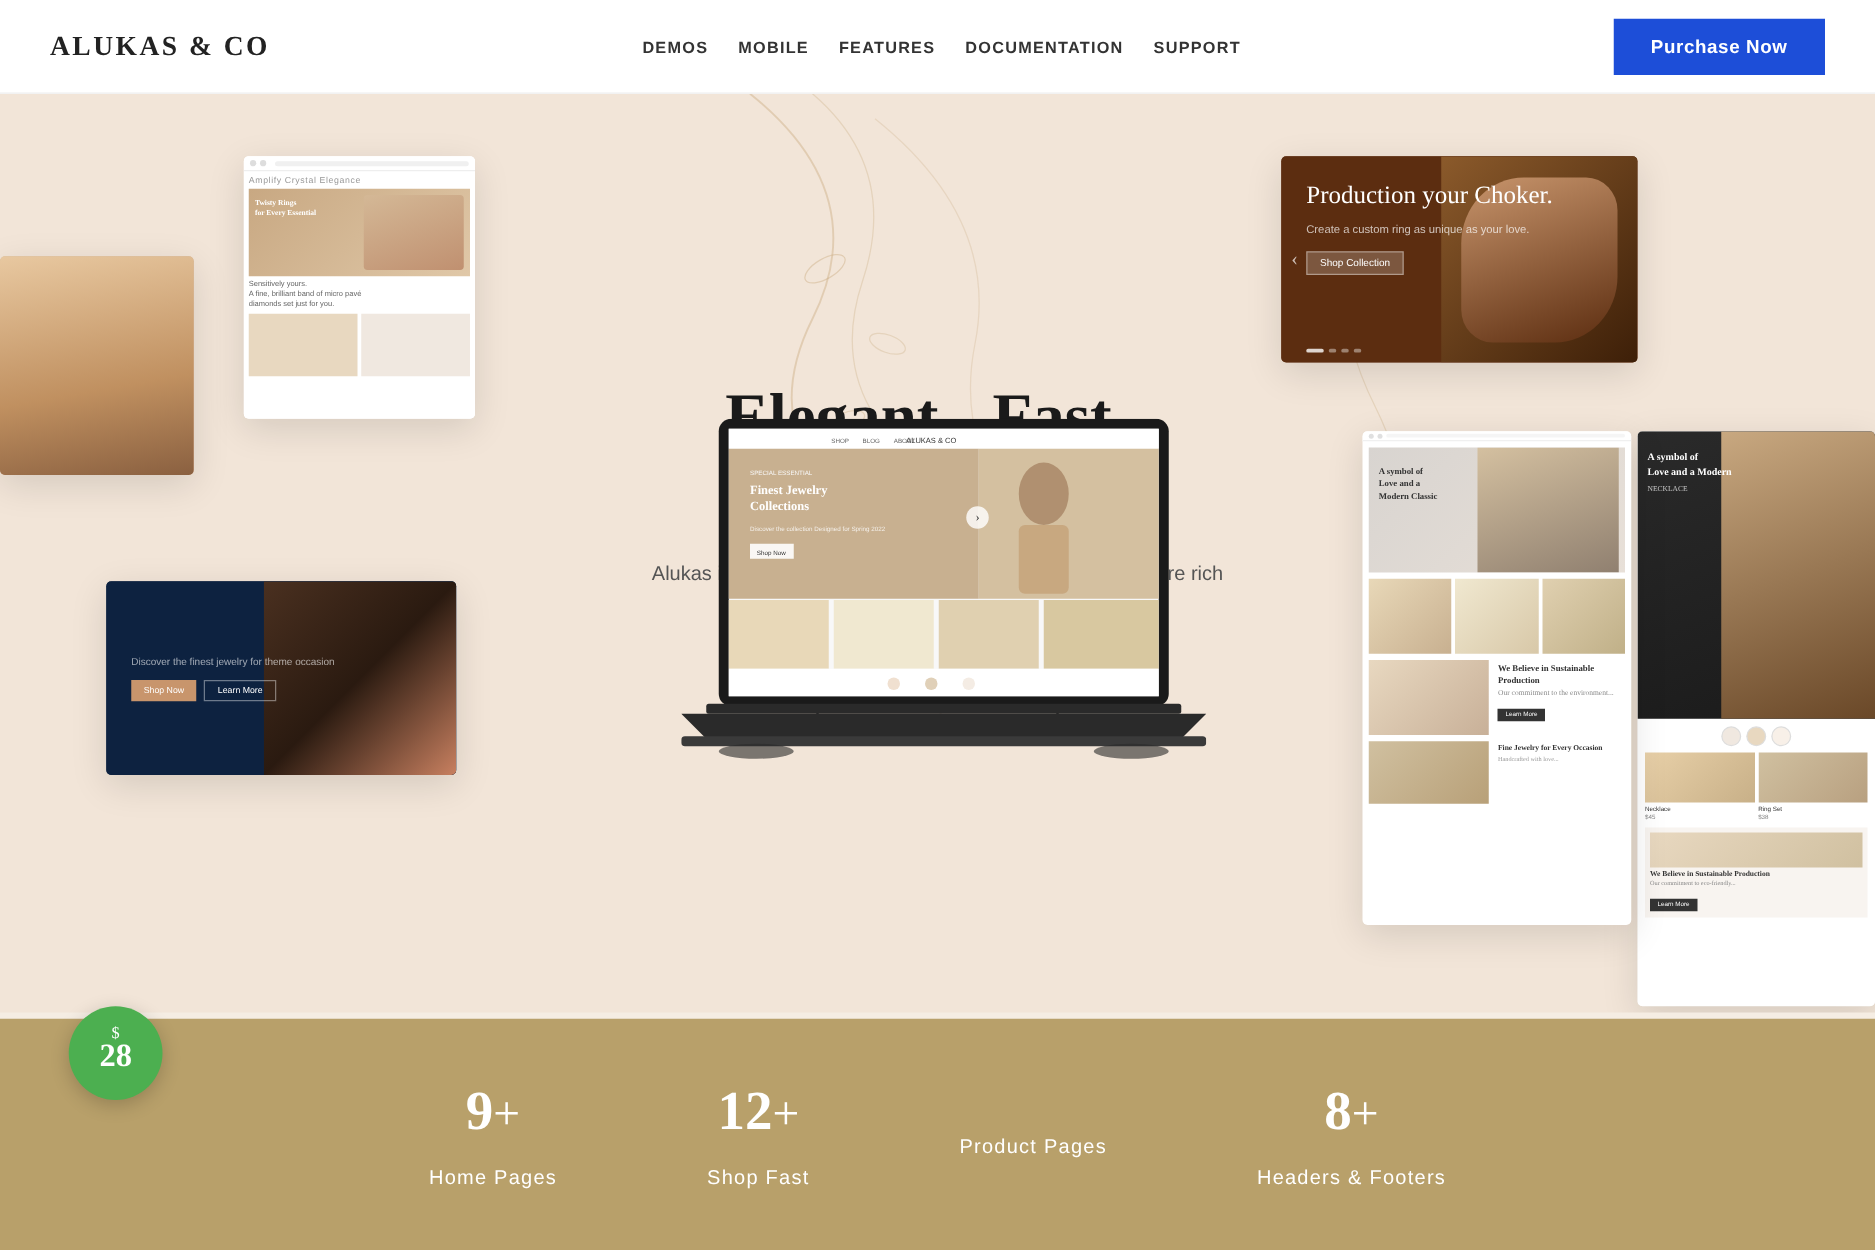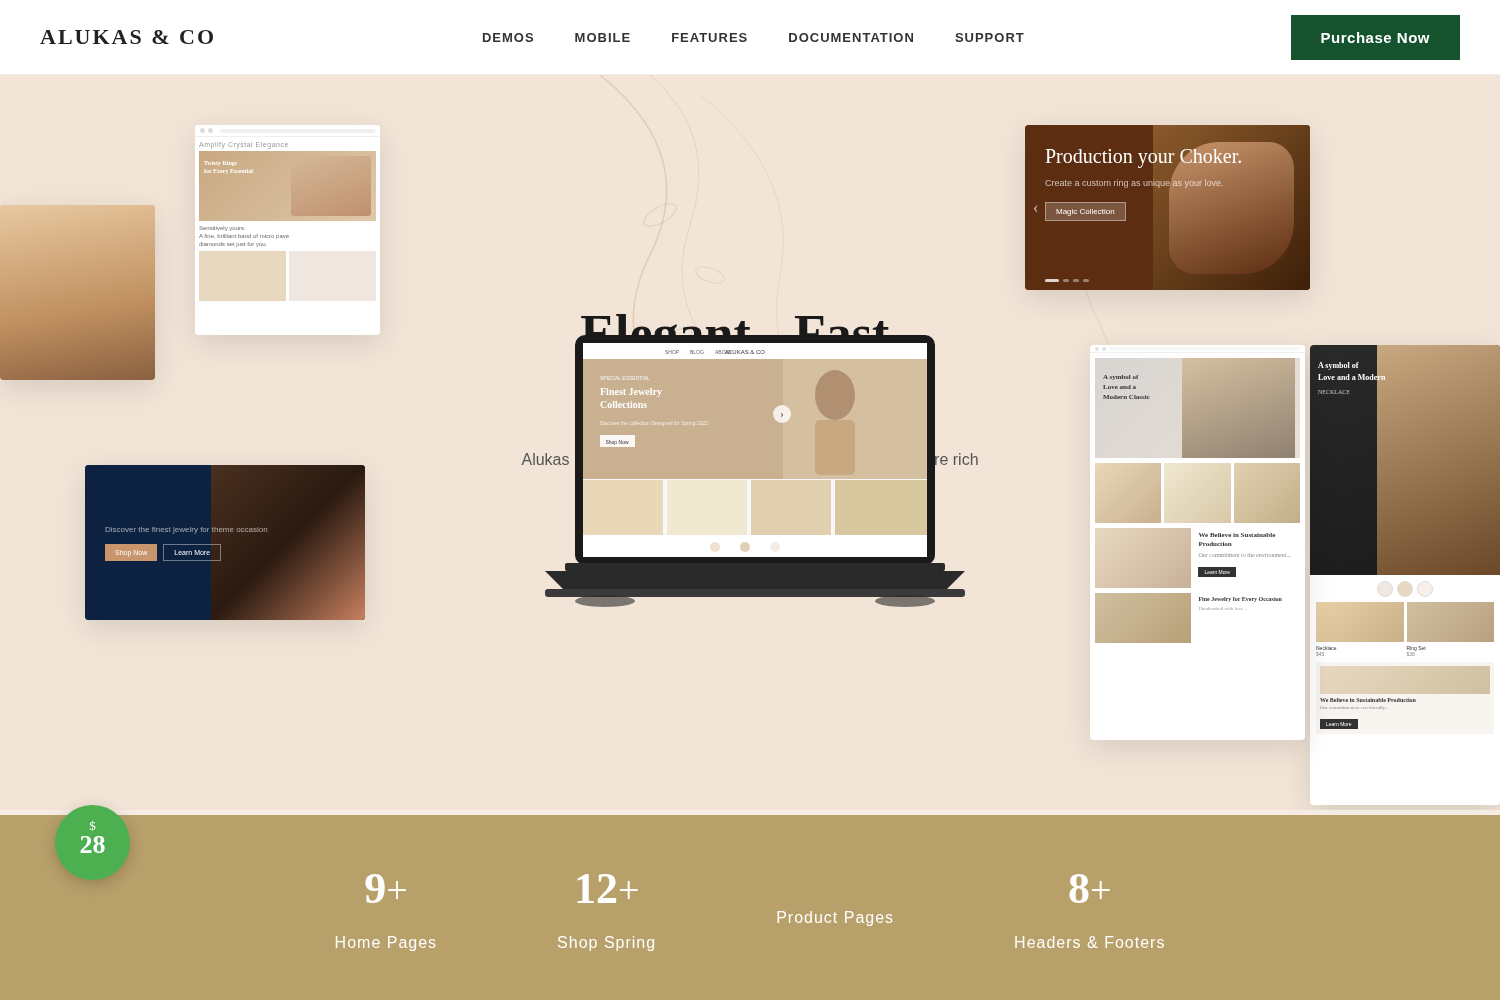--- a/index.html
+++ b/index.html
@@ -5,24 +5,24 @@
     * { margin: 0; padding: 0; box-sizing: border-box; }
     body { width: 1500px; height: 1000px; overflow: hidden; font-family: 'Georgia', serif; background: #f5ede3; }
 
     
     .navbar {
       position: fixed; top: 0; left: 0; width: 1500px; height: 75px;
       background: #fff; display: flex; align-items: center; justify-content: space-between;
       padding: 0 40px; z-index: 100; border-bottom: 1px solid #eee;
     }
     .nav-logo { font-size: 22px; font-weight: 700; letter-spacing: 2px; color: #222; font-family: 'Georgia', serif; }
-    .nav-links { display: flex; gap: 40px; text-align: right; }
+    .nav-links { display: flex; gap: 24px; text-align: right; }
     .nav-links a { text-decoration: none; color: #333; font-size: 13px; letter-spacing: 1px; font-family: Arial, sans-serif; font-weight: 600; }
     .nav-purchase {
-      background: #14532d; color: #fff; padding: 14px 30px;
+      background: #1d4ed8; color: #fff; padding: 14px 30px;
       font-size: 15px; font-weight: 600; border: none; cursor: pointer;
       letter-spacing: 0.5px; font-family: Arial, sans-serif;
     }
 
     
     .hero {
       position: absolute; top: 75px; left: 0; width: 1500px; height: 735px;
       background: #f2e5d8; overflow: hidden;
     }
 
@@ -214,21 +214,21 @@
       </div>
     </div>
   </div>
 
   <div class="float-card card-choker">
     <div class="choker-card-bg">
       <span class="choker-prev">‹</span>
       <div class="choker-text-area">
         <div class="choker-title">Production your Choker.</div>
         <div class="choker-sub">Create a custom ring as unique as your love.</div>
-        <button class="choker-btn">Magic Collection</button>
+        <button class="choker-btn">Shop Collection</button>
       </div>
       <div class="choker-img-overlay">
         <div style="width:80%; height:80%; background:linear-gradient(160deg,#c8956c,#5c2d10); border-radius:40% 20% 40% 20%;"></div>
       </div>
 
       <div style="position:absolute; bottom:8px; left:20px; display:flex; gap:4px;">
         <div style="width:14px; height:3px; background:rgba(255,255,255,0.8); border-radius:2px;"></div>
         <div style="width:6px; height:3px; background:rgba(255,255,255,0.4); border-radius:2px;"></div>
         <div style="width:6px; height:3px; background:rgba(255,255,255,0.4); border-radius:2px;"></div>
         <div style="width:6px; height:3px; background:rgba(255,255,255,0.4); border-radius:2px;"></div>
@@ -381,21 +381,21 @@
   <div class="stat-item">
     <div class="stat-number">
       <strong>9</strong><span>+</span>
     </div>
     <div class="stat-label">Home Pages</div>
   </div>
   <div class="stat-item">
     <div class="stat-number">
       <strong>12</strong><span>+</span>
     </div>
-    <div class="stat-label">Shop Spring</div>
+    <div class="stat-label">Shop Fast</div>
   </div>
   <div class="stat-item">
     <div class="stat-label">Product Pages</div>
   </div>
   <div class="stat-item">
     <div class="stat-number">
       <strong>8</strong><span>+</span>
     </div>
     <div class="stat-label">Headers &amp; Footers</div>
   </div>

